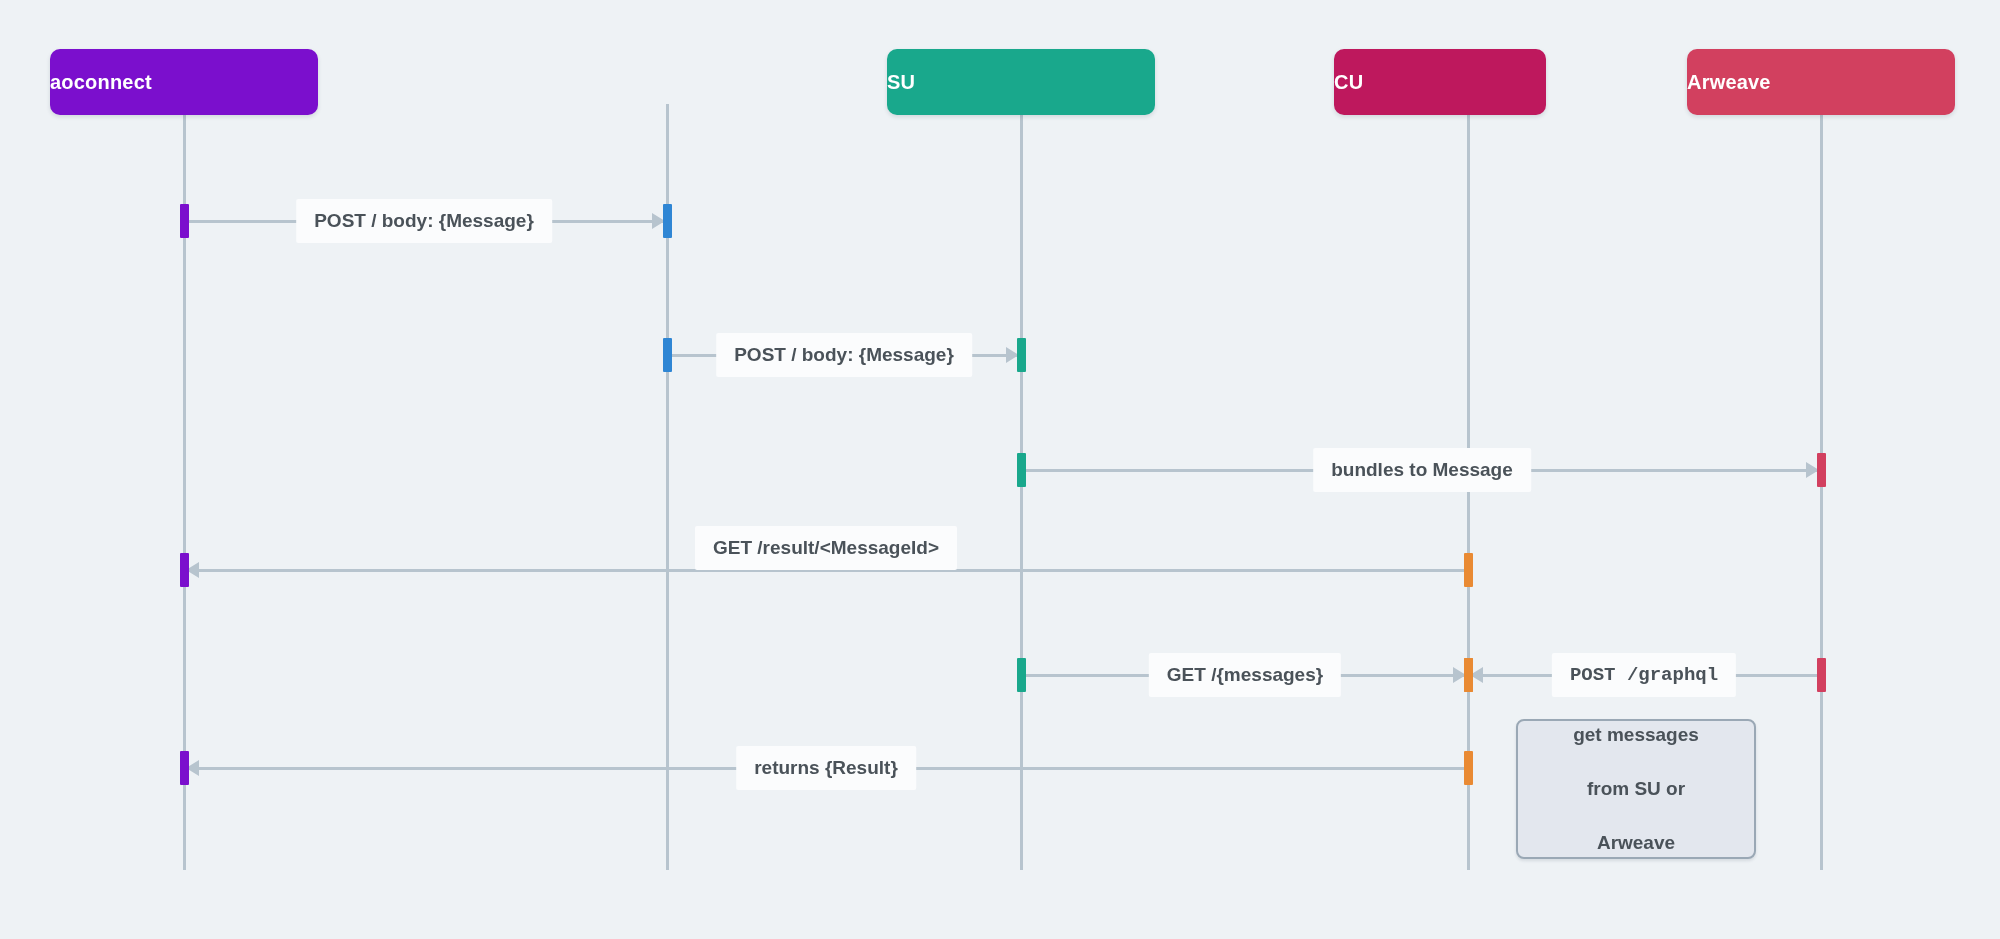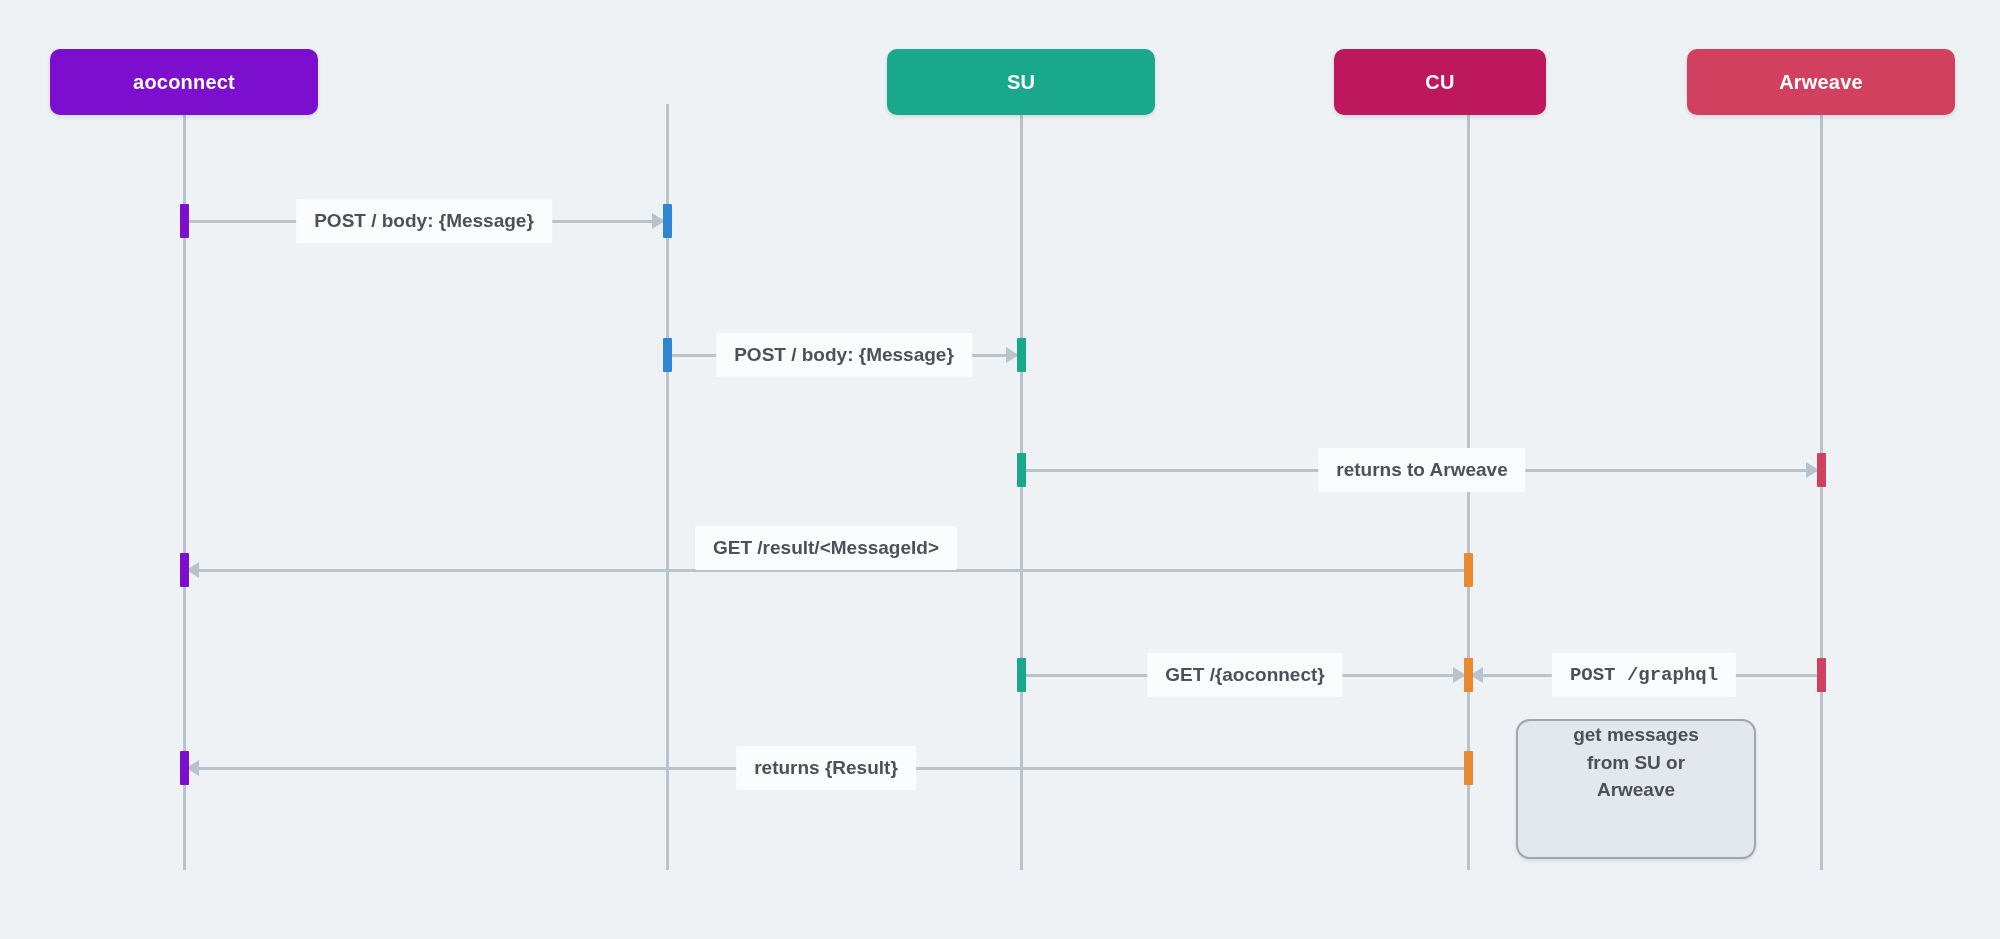--- a/index.html
+++ b/index.html
@@ -21,21 +21,21 @@
     height: 939px;
     background: #eef2f5;
   }
   
   .participant {
     position: absolute;
     height: 66px;
     border-radius: 10px;
     display: flex;
     align-items: center;
-    justify-content: center;
+    justify-content: flex-start;
     color: #ffffff;
     font-size: 20px;
     font-weight: 700;
     letter-spacing: 0.2px;
     box-shadow: 0 2px 4px rgba(40,60,80,0.14);
     box-sizing: border-box;
   }
   
   .lifeline {
     position: absolute;
@@ -79,30 +79,30 @@
     white-space: nowrap;
     transform: translate(-50%, -50%);
     border-radius: 2px;
     text-align: center;
   }
   
   .note {
     position: absolute;
     background: #e3e7ee;
     border: 2px solid #9aa8b5;
-    border-radius: 14px;
+    border-radius: 8px;
     color: #4a5259;
     font-size: 19px;
     font-weight: 600;
     line-height: 1.45;
     text-align: center;
     display: flex;
     flex-direction: column;
     align-items: center;
-    justify-content: flex-start;
+    justify-content: space-between;
     box-shadow: 0 2px 3px rgba(40,60,80,0.12);
     box-sizing: border-box;
   }
 </style>
 </head>
 <body>
 
 <div id="canvas">
     <div class="lifeline" style="left: 183px; top: 104px; height: 766px;"></div>
     <div class="lifeline" style="left: 666px; top: 104px; height: 766px;"></div>
@@ -128,31 +128,31 @@
     <div class="msg-label" style="left: 424px; top: 221px;">POST / body: {Message}</div>
     <div class="msg-line" style="left: 667px; top: 354px; width: 354px;"></div>
     <div class="arrow-head right" style="top: 347px; left: 1006px;"></div>
     <div class="activation" style="left: 663px; top: 338px; background: rgb(47, 134, 212);"></div>
     <div class="activation" style="left: 1017px; top: 338px; background: rgb(25, 168, 140);"></div>
     <div class="msg-label" style="left: 844px; top: 355px;">POST / body: {Message}</div>
     <div class="msg-line" style="left: 1021px; top: 469px; width: 800px;"></div>
     <div class="arrow-head right" style="top: 462px; left: 1806px;"></div>
     <div class="activation" style="left: 1017px; top: 453px; background: rgb(25, 168, 140);"></div>
     <div class="activation" style="left: 1817px; top: 453px; background: rgb(210, 64, 95);"></div>
-    <div class="msg-label" style="left: 1422px; top: 470px;">returns to Arweave</div>
+    <div class="msg-label" style="left: 1422px; top: 470px;">bundles to Message</div>
     <div class="msg-line" style="left: 184px; top: 569px; width: 1284px;"></div>
     <div class="arrow-head left" style="top: 562px; left: 186px;"></div>
     <div class="activation" style="left: 1464px; top: 553px; background: rgb(233, 138, 51);"></div>
     <div class="activation" style="left: 180px; top: 553px; background: rgb(123, 15, 205);"></div>
     <div class="msg-label" style="left: 826px; top: 548px;">GET /result/&lt;MessageId&gt;</div>
     <div class="msg-line" style="left: 1021px; top: 674px; width: 447px;"></div>
     <div class="arrow-head right" style="top: 667px; left: 1453px;"></div>
     <div class="activation" style="left: 1017px; top: 658px; background: rgb(25, 168, 140);"></div>
     <div class="activation" style="left: 1464px; top: 658px; background: rgb(233, 138, 51);"></div>
-    <div class="msg-label" style="left: 1245px; top: 675px;">GET /{aoconnect}</div>
+    <div class="msg-label" style="left: 1245px; top: 675px;">GET /{messages}</div>
     <div class="msg-line" style="left: 1468px; top: 674px; width: 353px;"></div>
     <div class="arrow-head left" style="top: 667px; left: 1470px;"></div>
     <div class="activation" style="left: 1817px; top: 658px; background: rgb(210, 64, 95);"></div>
     <div class="activation" style="left: 1464px; top: 658px; background: rgb(233, 138, 51);"></div>
     <div class="msg-label" style="left: 1644px; top: 675px; font-family: Liberation Mono, monospace;">POST /graphql</div>
     <div class="msg-line" style="left: 184px; top: 767px; width: 1284px;"></div>
     <div class="arrow-head left" style="top: 760px; left: 186px;"></div>
     <div class="activation" style="left: 1464px; top: 751px; background: rgb(233, 138, 51);"></div>
     <div class="activation" style="left: 180px; top: 751px; background: rgb(123, 15, 205);"></div>
     <div class="msg-label" style="left: 826px; top: 768px;">returns {Result}</div>

